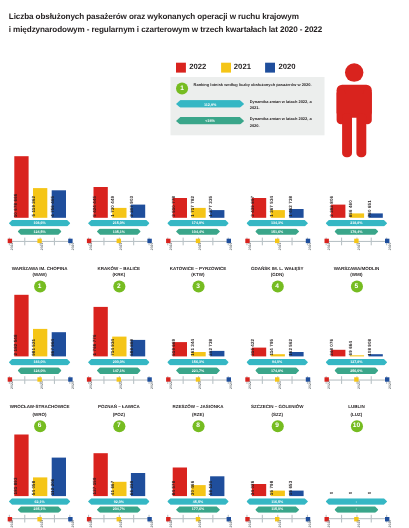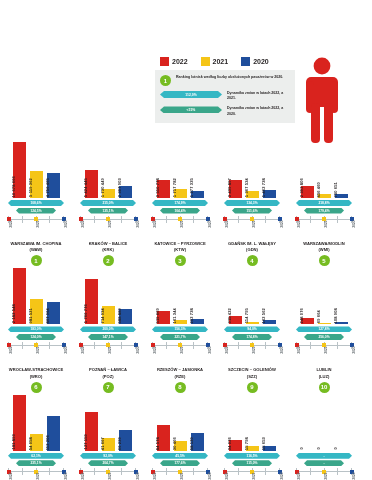--- a/index.html
+++ b/index.html
@@ -80,20 +80,22 @@
   .rankcirc{
     margin:3px auto 0;width:11px;height:11px;border-radius:50%;
     background:#76bc21;color:#fff;font-size:6px;font-weight:700;
     display:flex;align-items:center;justify-content:center;
   }
 </style>
 </head>
 <body>
 
 <div class="title">
+  <div>Liczba obsłużonych pasażerów oraz wykonanych operacji w ruchu krajowym</div>
+  <div>i międzynarodowym - regularnym i czarterowym w trzech kwartałach lat 2020 - 2022</div>
 </div>
 
 <div class="legend-wrap">
   <div class="legend-years">
     <div class="ly">
       <span class="sw" style="background:#d9231e"></span>
       <span class="lbl">2022</span>
     </div>
     <div class="ly">
       <span class="sw" style="background:#f5c517"></span>

